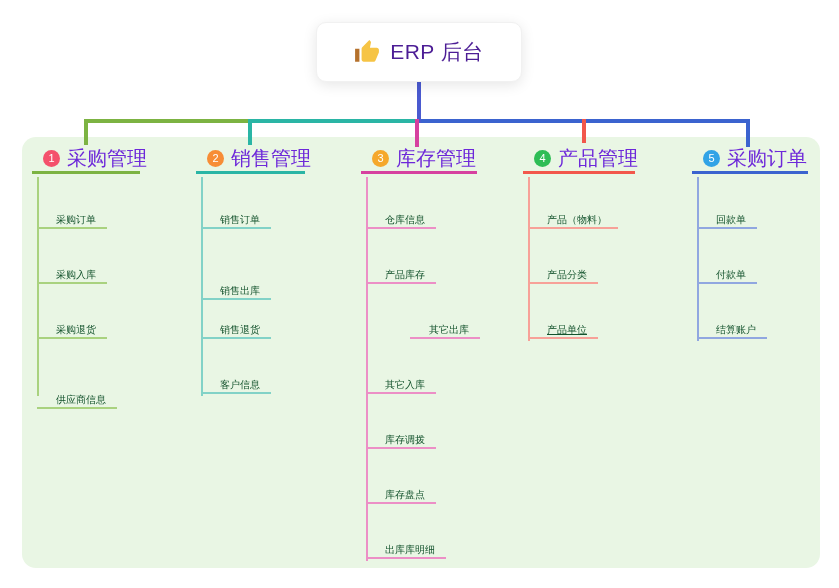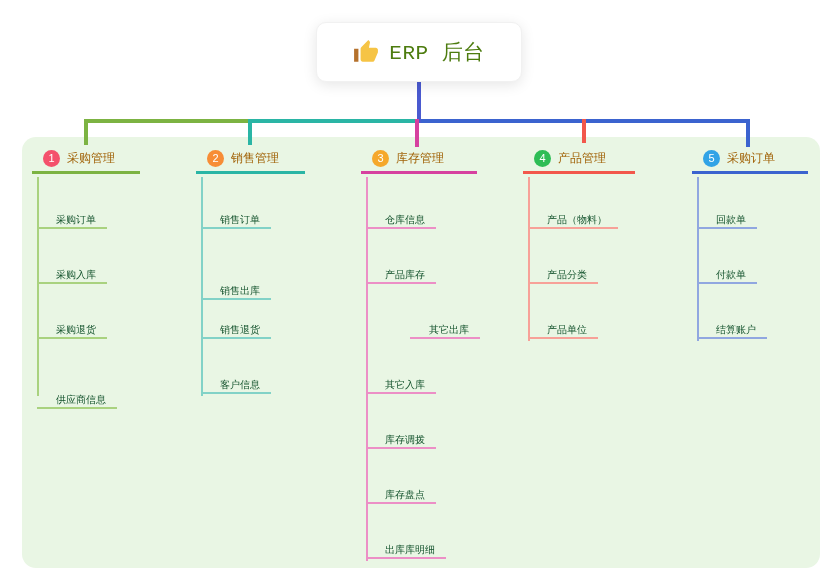--- a/index.html
+++ b/index.html
@@ -52,22 +52,22 @@
     width: 17px; height: 17px;
     border-radius: 50%;
     color: #ffffff;
     font-size: 11px;
     line-height: 17px;
     text-align: center;
     margin-right: 7px;
     flex: 0 0 auto;
   }
   .branch-label {
-    font-size: 12px;
-    color: #a16207;
+    font-size: 20px;
+    color: #6d28d9;
     white-space: nowrap;
   }
   .vline { position: absolute; width: 2px; z-index: 1; }
   .child {
     position: absolute;
     height: 26px;
     display: flex; align-items: flex-end;
     padding: 0 11px 0 19px;
     font-size: 10px;
     color: #14532d;
@@ -81,21 +81,21 @@
 
 <div class="stage">
 
   <div class="panel" style="background: rgb(233, 246, 228);"></div>
 
   <div class="root-node">
     <svg class="thumb-icon" viewBox="0 0 24 24" aria-hidden="true">
       <path id="thumb-cuff-path" d="M1 21h4V9H1v12z" fill="#b5712c"></path>
       <path id="thumb-hand-path" d="M23 10c0-1.1-.9-2-2-2h-6.31l.95-4.57.03-.32c0-.41-.17-.79-.44-1.06L14.17 1 7.59 7.59C7.22 7.95 7 8.45 7 9v10c0 1.1.9 2 2 2h9c.83 0 1.54-.5 1.84-1.22l3.02-7.05c.09-.23.14-.47.14-.73v-2z" fill="#f6c445"></path>
     </svg>
-    <span class="root-title" style="color: #4d7c0f; font-family: Liberation Mono, monospace;">ERP 后台</span>
+    <span class="root-title" style="color: #4c1d95;">ERP 后台</span>
   </div>
 
   <div id="connectors">
       <div class="bus-seg" style="left: 86px; top: 119px; width: 166px; height: 4px; background: rgb(124, 179, 66);"></div>
       <div class="bus-seg" style="left: 248px; top: 119px; width: 171px; height: 4px; background: rgb(42, 181, 165);"></div>
       <div class="bus-seg" style="left: 415px; top: 119px; width: 335px; height: 4px; background: rgb(59, 99, 207);"></div>
       <div class="stem" style="left: 417px; top: 82px; width: 4px; height: 41px; background: rgb(74, 90, 208);"></div>
       <div class="drop" style="left: 84px; top: 119px; width: 4px; height: 26px; background: rgb(124, 179, 66);"></div>
       <div class="drop" style="left: 248px; top: 119px; width: 4px; height: 26px; background: rgb(42, 181, 165);"></div>
       <div class="drop" style="left: 415px; top: 119px; width: 4px; height: 28px; background: rgb(214, 65, 159);"></div>
@@ -133,21 +133,21 @@
       <div class="child" style="left: 366px; top: 423px; border-bottom: 2px solid rgb(236, 143, 198);">库存调拨</div>
       <div class="child" style="left: 366px; top: 478px; border-bottom: 2px solid rgb(236, 143, 198);">库存盘点</div>
       <div class="child" style="left: 366px; top: 533px; border-bottom: 2px solid rgb(236, 143, 198); text-align: right;">出库库明细</div>
       <div class="branch-header" style="left: 523px; width: 112px; border-bottom: 3px solid rgb(242, 87, 75);">
         <div class="badge" style="background: rgb(46, 189, 85);">4</div>
         <span class="branch-label">产品管理</span>
       </div>
       <div class="vline" style="left: 528px; top: 177px; height: 164px; background: rgb(247, 161, 152);"></div>
       <div class="child" style="left: 528px; top: 203px; border-bottom: 2px solid rgb(247, 161, 152);">产品（物料）</div>
       <div class="child" style="left: 528px; top: 258px; border-bottom: 2px solid rgb(247, 161, 152);">产品分类</div>
-      <div class="child" style="left: 528px; top: 313px; border-bottom: 2px solid rgb(247, 161, 152);">产品单位</div>
+      <div class="child" style="left: 528px; top: 313px; border-bottom: 2px solid rgb(247, 161, 152); text-decoration: underline;">产品单位</div>
       <div class="branch-header" style="left: 692px; width: 116px; border-bottom: 3px solid rgb(59, 99, 207);">
         <div class="badge" style="background: rgb(49, 163, 230);">5</div>
         <span class="branch-label">采购订单</span>
       </div>
       <div class="vline" style="left: 697px; top: 177px; height: 164px; background: rgb(145, 167, 224);"></div>
       <div class="child" style="left: 697px; top: 203px; border-bottom: 2px solid rgb(145, 167, 224);">回款单</div>
       <div class="child" style="left: 697px; top: 258px; border-bottom: 2px solid rgb(145, 167, 224);">付款单</div>
       <div class="child" style="left: 697px; top: 313px; border-bottom: 2px solid rgb(145, 167, 224);">结算账户</div>
     </div>
 

